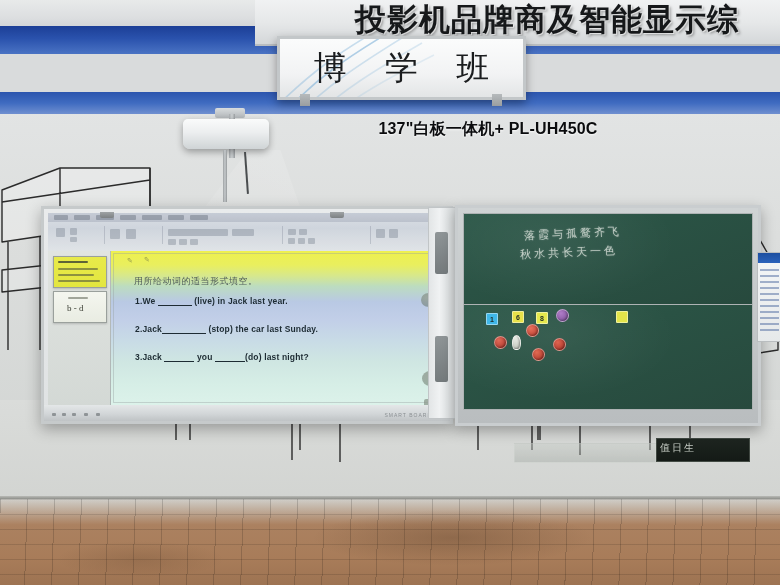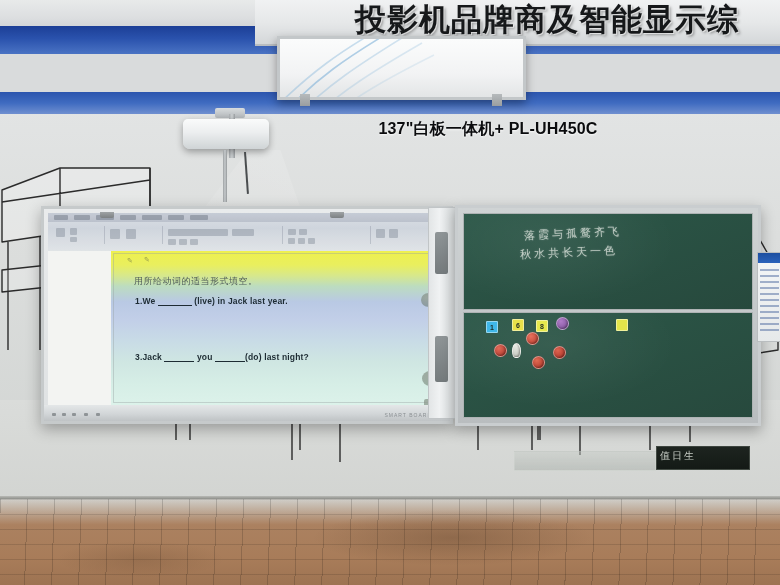--- a/index.html
+++ b/index.html
@@ -281,21 +281,21 @@
     box-shadow:0 5px 13px rgba(0,0,0,.3);
   }
   .cb-panel{
     position:absolute;left:5px;right:5px;
     background:
       radial-gradient(ellipse 180px 90px at 30% 30%,rgba(255,255,255,.06),transparent 70%),
       linear-gradient(160deg,#2f5a4b 0%,#2a5244 40%,#27493d 100%);
     border:1px solid #aeb3b4;
   }
   .cb-top{top:5px;height:95px;}
-  .cb-bot{top:104px;height:104px;}
+  .cb-bot{top:96px;height:104px;}
   .chalk{
     position:absolute;
     font-family:"Liberation Serif",serif;
     color:rgba(235,240,233,.72);
     font-size:11px;letter-spacing:3px;
     text-shadow:0 0 2px rgba(255,255,255,.3);
     transform:rotate(-2.5deg);
   }
   .chalk.l1{left:60px;top:12px;}
   .chalk.l2{left:56px;top:31px;}
@@ -395,20 +395,21 @@
   </div>
 
   <div class="class-sign">
     <svg class="swoosh" viewBox="0 0 180 96" fill="none" stroke="#7fb2d8" stroke-width="1.6">
       <path d="M14 92 C46 58 74 38 128 6" opacity=".8"></path>
       <path d="M4 88 C40 52 70 30 120 2" opacity=".55"></path>
       <path d="M28 94 C58 64 88 44 140 12" opacity=".45"></path>
       <path d="M44 96 C72 70 100 52 152 22" opacity=".35"></path>
       <path d="M60 96 C86 76 112 60 164 34" opacity=".25"></path>
     </svg>
+    <span class="class-sign-text">博 学 班</span>
   </div>
   <div class="sign-leg" style="left:300px;"></div>
   <div class="sign-leg" style="left:492px;"></div>
 
   <div class="product-text">
     <div class="product-line1">137"白板一体机+ PL-UH450C</div>
   </div>
 
   <div class="projector-plate"></div>
   <div class="projector-mount"></div>
@@ -450,33 +451,48 @@
         <div class="ppt-btn" style="left:142px;top:26px;width:8px;height:6px;"></div>
         <div class="ppt-btn" style="left:240px;top:16px;width:8px;height:6px;"></div>
         <div class="ppt-btn" style="left:251px;top:16px;width:8px;height:6px;"></div>
         <div class="ppt-btn" style="left:240px;top:25px;width:7px;height:6px;"></div>
         <div class="ppt-btn" style="left:250px;top:25px;width:7px;height:6px;"></div>
         <div class="ppt-btn" style="left:260px;top:25px;width:7px;height:6px;"></div>
         <div class="ppt-btn" style="left:328px;top:16px;width:9px;height:9px;"></div>
         <div class="ppt-btn" style="left:341px;top:16px;width:9px;height:9px;"></div>
       </div>
 
+      <div class="ppt-rail">
+        <div class="thumb t1">
+          <div class="thumb-line" style="left:4px;top:4px;width:30px;background:rgba(60,65,50,.8);"></div>
+          <div class="thumb-line" style="left:4px;top:11px;width:40px;"></div>
+          <div class="thumb-line" style="left:4px;top:17px;width:36px;"></div>
+          <div class="thumb-line" style="left:4px;top:23px;width:42px;"></div>
+        </div>
+        <div class="thumb t2">
+          <div class="thumb-line" style="left:14px;top:5px;width:20px;background:rgba(80,85,70,.5);"></div>
+          <span class="thumb-glyph" style="left:13px;top:11px;">b - d</span>
+        </div>
+      </div>
 
       <div class="slide">
         <div class="slide-border"></div>
 
         <span class="scribble" style="left:16px;top:6px;">✎</span>
         <span class="scribble" style="left:33px;top:5px;">✎</span>
 
         <div class="slide-cn">用所给动词的适当形式填空。</div>
 
         <div class="slide-q q1">
           <span>1.</span><span>We </span><span class="blankline" style="width:34px;"></span><span> (live) in Jack last year.</span>
         </div>
 
+        <div class="slide-q q2">
+          <span>2.</span><span>Jack</span><span class="blankline" style="width:44px;"></span><span> (stop) the car last Sunday.</span>
+        </div>
 
         <div class="slide-q q3">
           <span>3.</span><span>Jack </span><span class="blankline" style="width:30px;"></span><span> you </span><span class="blankline" style="width:30px;"></span><span>(do) last night?</span>
         </div>
 
         <div class="clipart" style="right:10px;top:42px;width:15px;height:14px;"></div>
         <div class="clipart" style="right:8px;top:120px;width:16px;height:15px;"></div>
         <div class="clipart" style="right:12px;top:148px;width:10px;height:9px;border-radius:2px;"></div>
       </div>
     </div>

